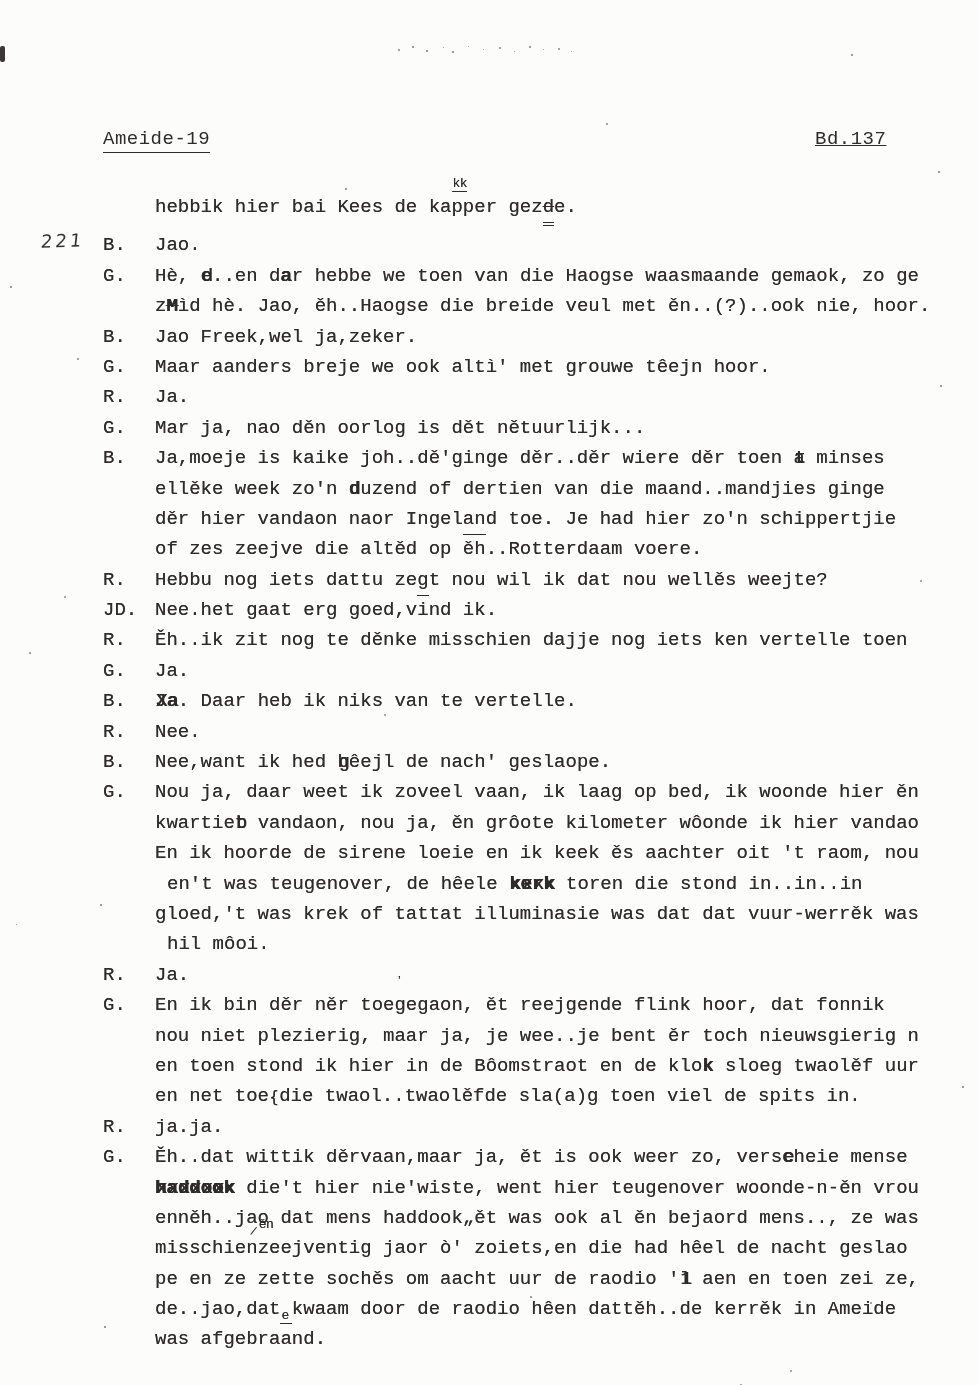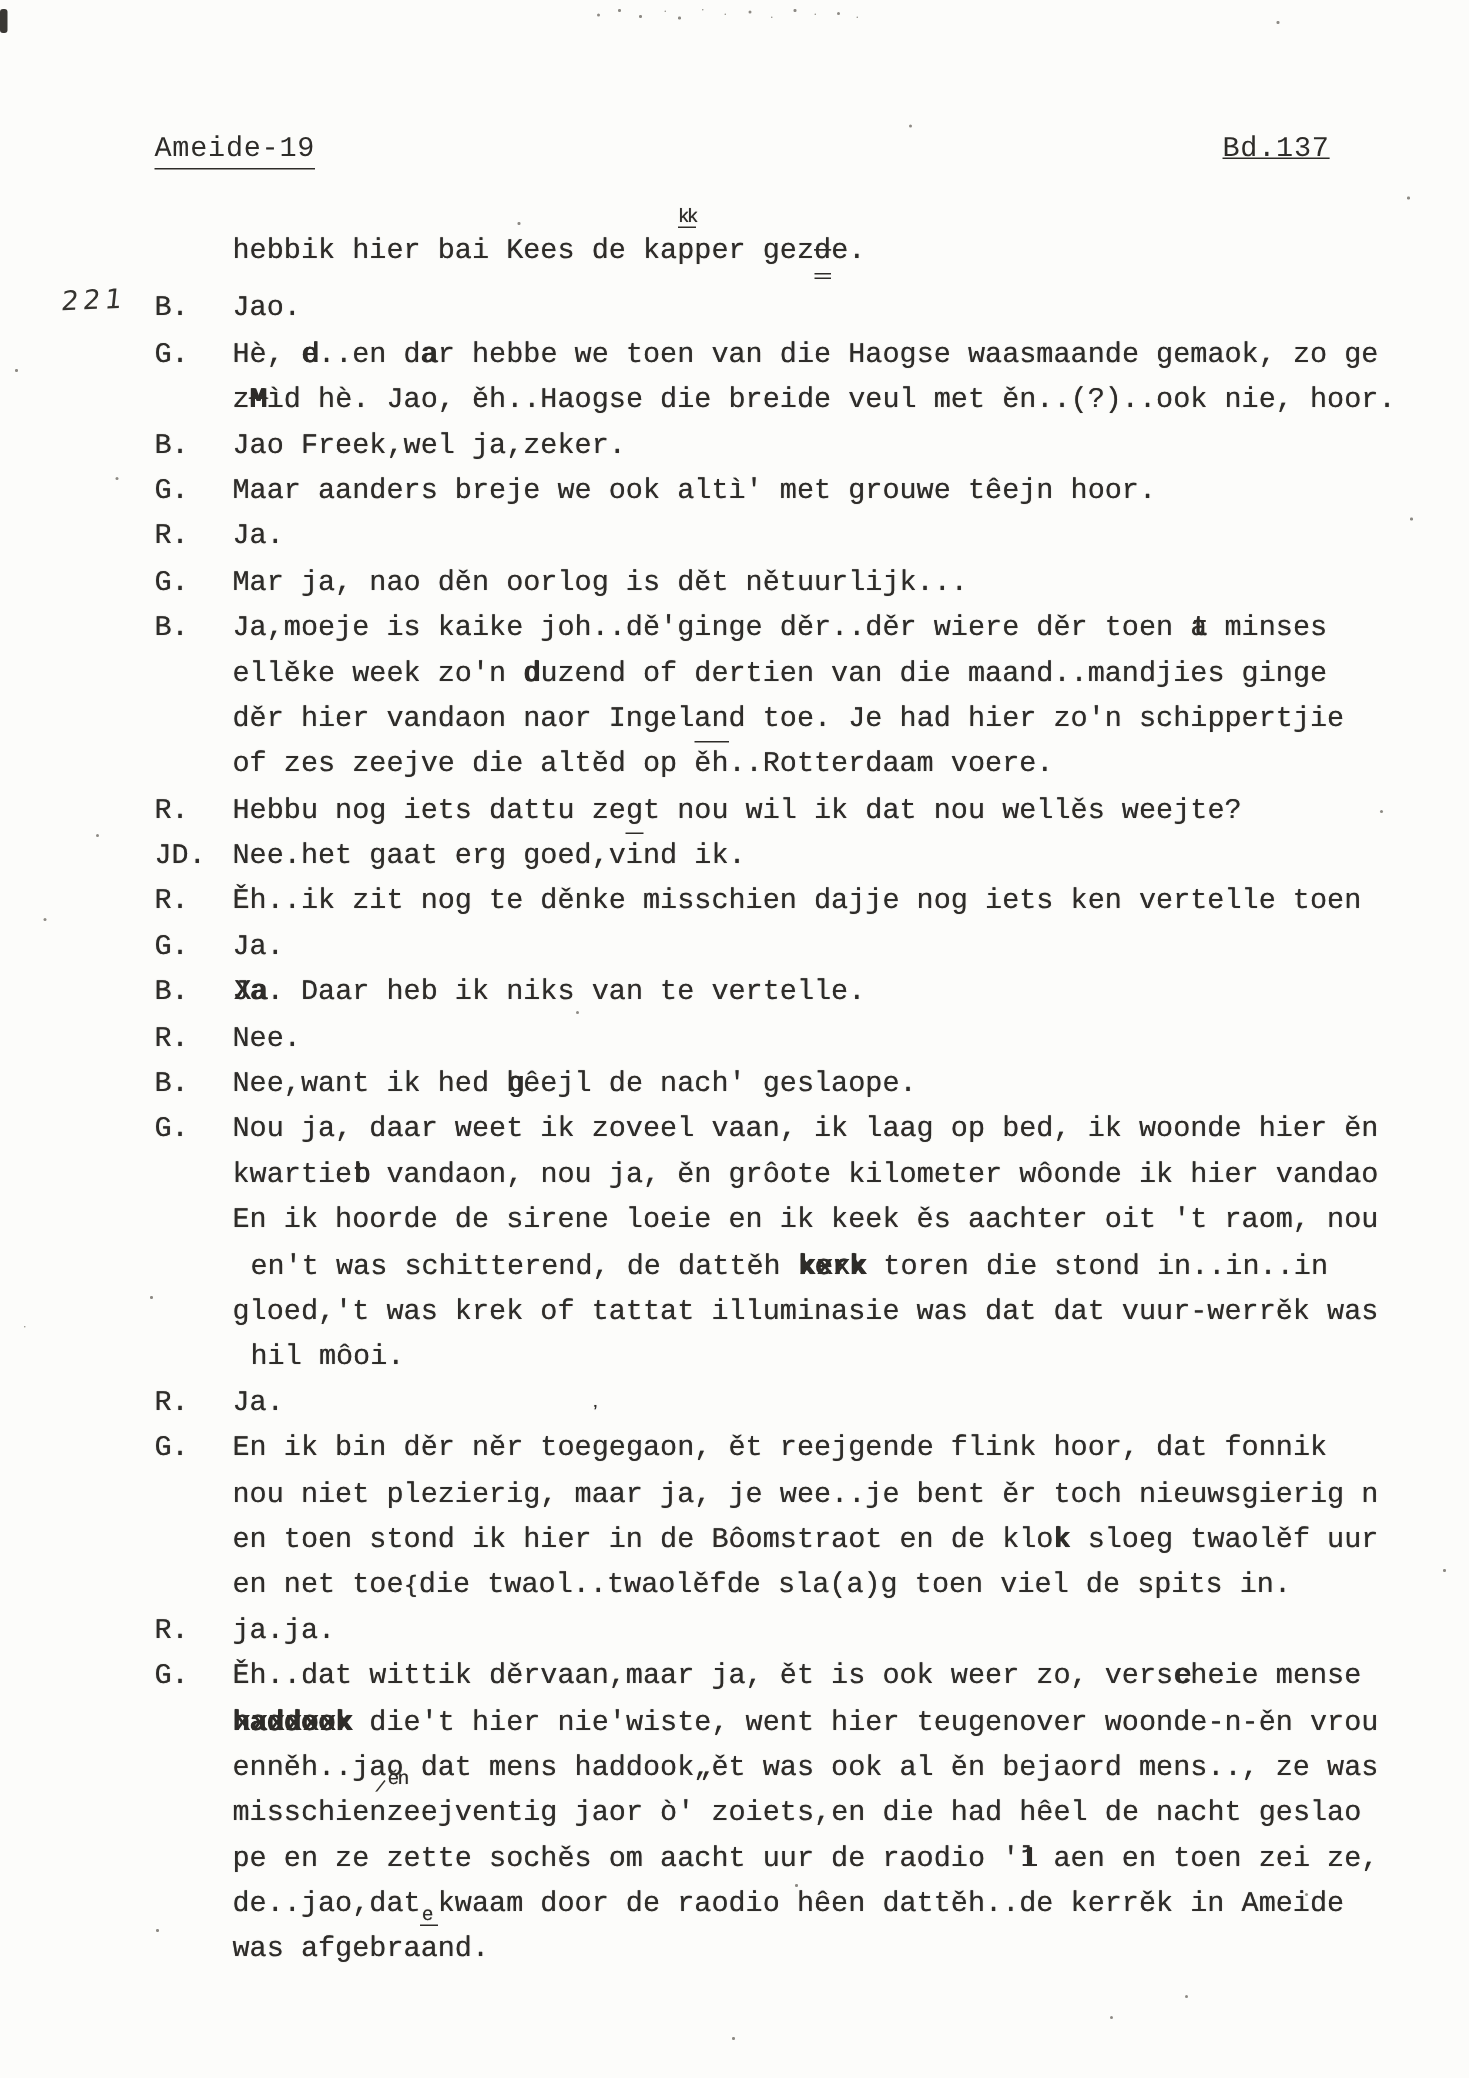--- a/index.html
+++ b/index.html
@@ -3,21 +3,21 @@
 <meta charset="utf-8">
 <style>
   html,body{margin:0;padding:0;}
   body{
     width:979px;height:1385px;overflow:hidden;
     background:#fcfcfa;
     font-family:"Liberation Mono","DejaVu Sans Mono",monospace;
     color:#2e2c29;
     position:relative;
   }
-  .page{position:absolute;inset:0;overflow:hidden;}
+  .page{position:absolute;inset:0;overflow:hidden;margin-top:40px;}
   
   .hdr-left{
     position:absolute;left:103px;top:88px;font-size:19px;
     border-bottom:1.6px solid #2e2c29;padding-bottom:2px;letter-spacing:.5px;
   }
   .hdr-right{position:absolute;left:815px;top:88px;font-size:19px;letter-spacing:.5px;text-decoration:underline;}
   
   .margin-note{
     position:absolute;left:41px;top:190px;
     font-family:"DejaVu Sans",sans-serif;font-size:18px;
@@ -33,21 +33,21 @@
   .seg{position:relative;display:inline-block;white-space:pre;}
   .seg-b{text-shadow:.9px 0 0 currentColor,-.4px 0 0 currentColor,0 0 .6px currentColor;}
   .seg-x{text-decoration:line-through;}
   .seg-bx{text-decoration:line-through;text-shadow:.9px 0 0 currentColor,-.4px 0 0 currentColor;}
   .seg-ul{border-bottom:1.7px solid #2e2c29;}
   .seg-ul2{text-decoration:line-through;border-bottom:4px double #2e2c29;margin-bottom:-5px;}
   .seg-ol{border-top:1.6px solid #2e2c29;margin-top:-2px;}
   .seg-hand{font-family:"DejaVu Sans",sans-serif;font-size:16px;top:1px;}
   .ot .over{position:absolute;left:.8px;top:0;text-shadow:.6px 0 0 currentColor;}
   .sup{position:absolute;left:1px;top:-15px;font-size:13px;line-height:13px;
-    letter-spacing:-.5px;font-family:Liberation Sans, sans-serif;}
+    letter-spacing:-.5px;font-family:Liberation Mono, monospace;}
   .sup.sup-ul{border-bottom:1.4px solid #2e2c29;padding-bottom:1px;}
   .sup.sup-caret::after{
     content:"";position:absolute;left:-7px;top:11px;width:10px;height:9px;
     border-left:1.7px solid #35332f;border-bottom:1.7px solid transparent;
     transform:rotate(38deg);
   }
   
   .blot-corner{position:absolute;left:0;top:6px;width:5px;height:16px;background:#3a3834;border-radius:2px;}
   .noise i{position:absolute;background:#8d8a84;border-radius:50%;display:block;}
 </style>
@@ -113,21 +113,21 @@
       <div class="line"><span class="spk">R.</span><span class="txt"><span class="seg">Hebbu nog iets dattu ze</span><span class="seg seg-ul">g</span><span class="seg">t nou wil ik dat nou wellěs weejte?</span></span></div>
       <div class="line"><span class="spk">JD.</span><span class="txt"><span class="seg">Nee.het gaat erg goed,vind ik.</span></span></div>
       <div class="line"><span class="spk">R.</span><span class="txt"><span class="seg">Ěh..ik zit nog te děnke misschien dajje nog iets ken vertelle toen</span></span></div>
       <div class="line"><span class="spk">G.</span><span class="txt"><span class="seg">Ja.</span></span></div>
       <div class="line"><span class="spk">B.</span><span class="txt"><span class="seg ot">Ja<span class="over">Xa</span></span><span class="seg">. Daar heb ik niks van te vertelle.</span></span></div>
       <div class="line"><span class="spk">R.</span><span class="txt"><span class="seg">Nee.</span></span></div>
       <div class="line"><span class="spk">B.</span><span class="txt"><span class="seg">Nee,want ik hed </span><span class="seg ot">h<span class="over">g</span></span><span class="seg">êejl de nach' geslaope.</span></span></div>
       <div class="line"><span class="spk">G.</span><span class="txt"><span class="seg">Nou ja, daar weet ik zoveel vaan, ik laag op bed, ik woonde hier ěn</span></span></div>
       <div class="line"><span class="spk"></span><span class="txt"><span class="seg">kwartie</span><span class="seg ot">t<span class="over">b</span></span><span class="seg"> vandaon, nou ja, ěn grôote kilometer wôonde ik hier vandao</span></span></div>
       <div class="line"><span class="spk"></span><span class="txt"><span class="seg">En ik hoorde de sirene loeie en ik keek ěs aachter oit 't raom, nou</span></span></div>
-      <div class="line"><span class="spk"></span><span class="txt" style="margin-left: 12px;"><span class="seg">en't was schitterend, de dattěh </span><span class="seg seg-b ot">kerk<span class="over">xxxx</span></span><span class="seg"> toren die stond in..in..in</span></span></div>
+      <div class="line"><span class="spk"></span><span class="txt" style="margin-left: 12px;"><span class="seg">en't was teugenover, de hêele </span><span class="seg seg-b ot">kerk<span class="over">xxxx</span></span><span class="seg"> toren die stond in..in..in</span></span></div>
       <div class="line"><span class="spk"></span><span class="txt"><span class="seg">gloed,'t was krek of tattat illuminasie was dat dat vuur-werrěk was</span></span></div>
       <div class="line"><span class="spk"></span><span class="txt" style="margin-left: 12px;"><span class="seg">hil môoi.</span></span></div>
       <div class="line"><span class="spk">R.</span><span class="txt"><span class="seg">Ja.</span></span></div>
       <div class="line"><span class="spk">G.</span><span class="txt"><span class="seg">En ik bin děr něr toe</span><span class="seg">g<span class="sup">ʼ</span></span><span class="seg">egaon, ět reejgende flink hoor, dat fonnik</span></span></div>
       <div class="line"><span class="spk"></span><span class="txt"><span class="seg">nou niet plezierig, maar ja, je wee..je bent ěr toch nieuwsgierig n</span></span></div>
       <div class="line"><span class="spk"></span><span class="txt"><span class="seg">en toen stond ik hier in de Bôomstraot en de klo</span><span class="seg seg-b">k</span><span class="seg"> sloeg twaolěf uur</span></span></div>
       <div class="line"><span class="spk"></span><span class="txt"><span class="seg">en net toe</span><span class="seg seg-hand">{</span><span class="seg">die twaol..twaolěfde sla(a)g toen viel de spits in.</span></span></div>
       <div class="line"><span class="spk">R.</span><span class="txt"><span class="seg">ja.ja.</span></span></div>
       <div class="line"><span class="spk">G.</span><span class="txt"><span class="seg">Ěh..dat wittik děrvaan,maar ja, ět is ook weer zo, vers</span><span class="seg ot">c<span class="over">e</span></span><span class="seg">heie mense</span></span></div>
       <div class="line"><span class="spk"></span><span class="txt"><span class="seg seg-b ot">haddook<span class="over">xxxxxxx</span></span><span class="seg"> die't hier nie'wiste, went hier teugenover woonde-n-ěn vrou</span></span></div>

